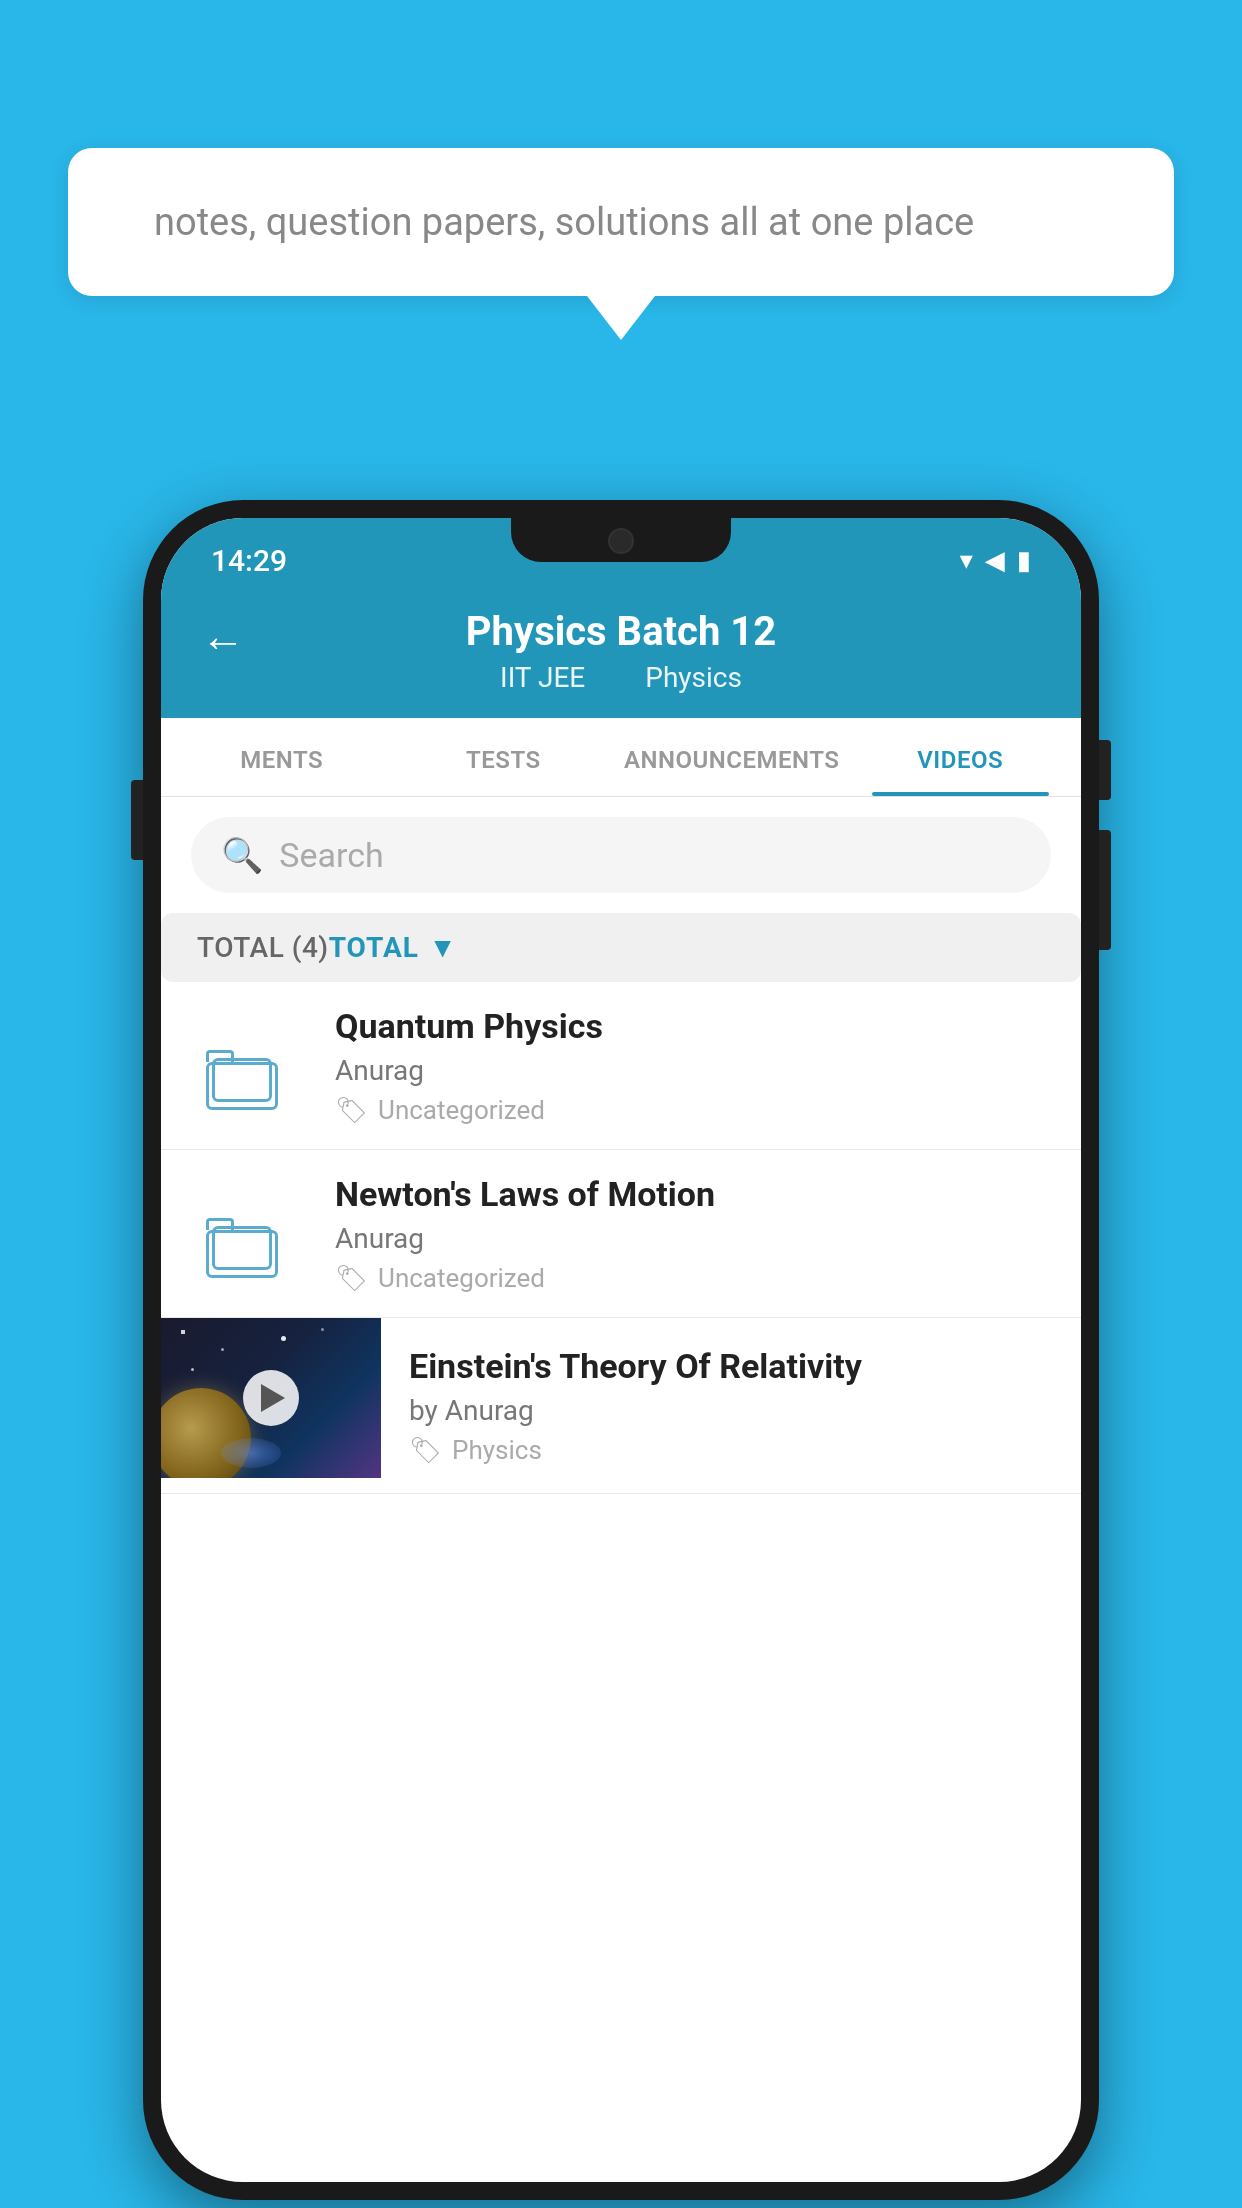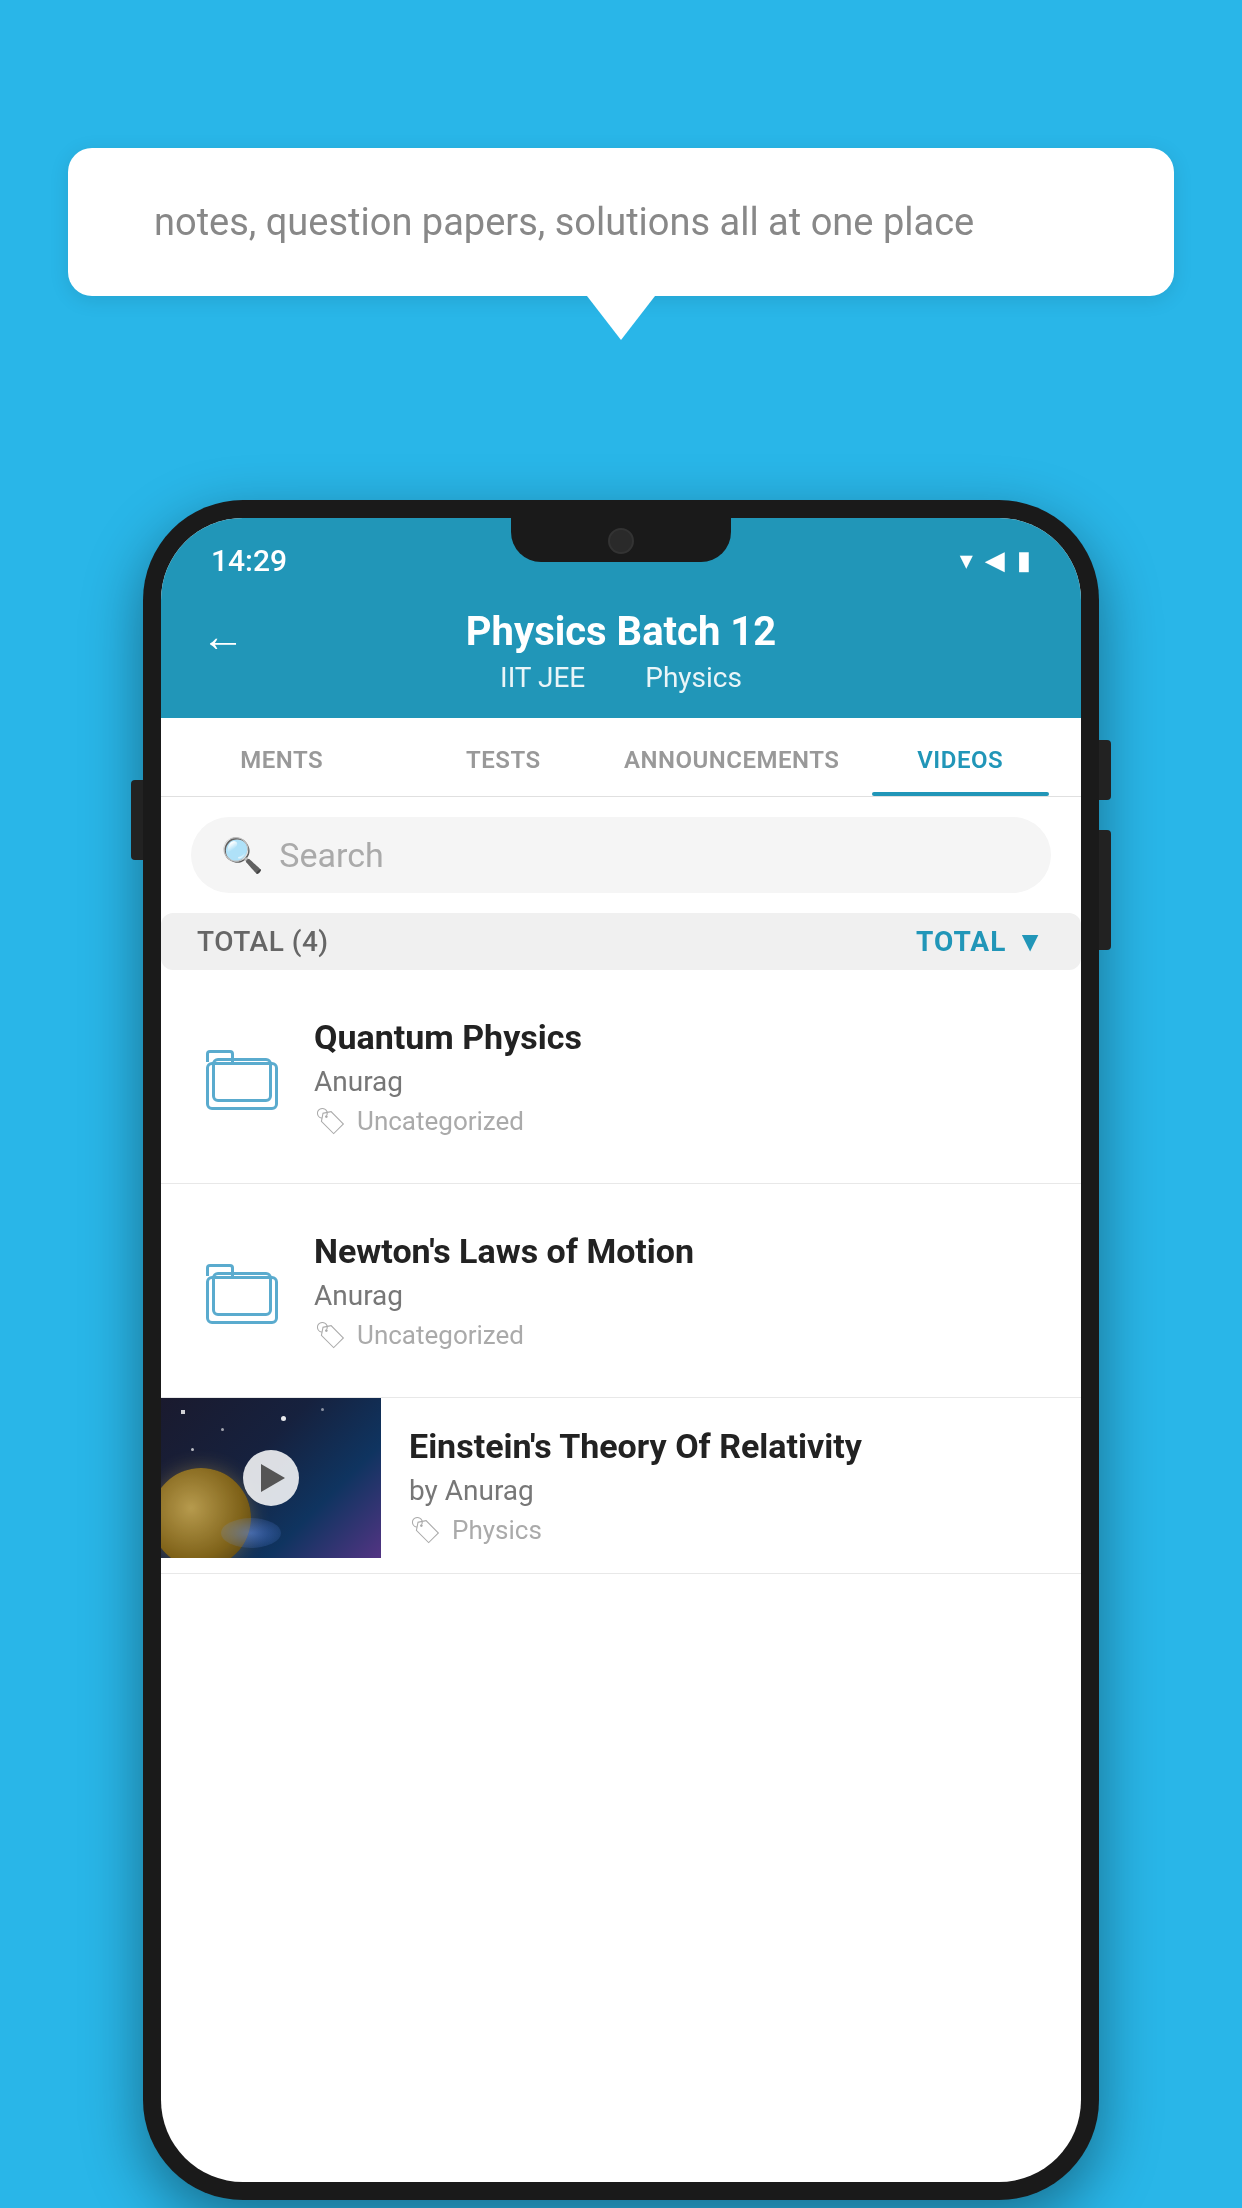--- a/index.html
+++ b/index.html
@@ -248,23 +248,23 @@
     }
 
     .search-placeholder {
       font-size: 34px;
       color: #aaa;
     }
 
     
     .filter-bar {
       background: #f0f0f0;
-      padding: 12px 36px;
-      display: flex;
-      justify-content: space-between;
+      padding: 18px 36px;
+      display: flex;
+      justify-content: flex-start;
       align-items: center;
       border-radius: 12px;
     }
 
     .total-label {
       font-size: 28px;
       color: #666;
       font-weight: 500;
       letter-spacing: 0.5px;
     }
@@ -280,24 +280,24 @@
     }
 
     
     .content-list {
       background: white;
       flex: 1;
     }
 
     .list-item {
       display: flex;
-      align-items: center;
-      padding: 47px 36px;
+      align-items: flex-end;
+      padding: 24px 36px;
       border-bottom: 1px solid #e8e8e8;
-      gap: 27px;
+      gap: 48px;
     }
 
     .item-icon-wrap {
       width: 90px;
       height: 90px;
       flex-shrink: 0;
       display: flex;
       align-items: center;
       justify-content: center;
       margin-top: 6px;

